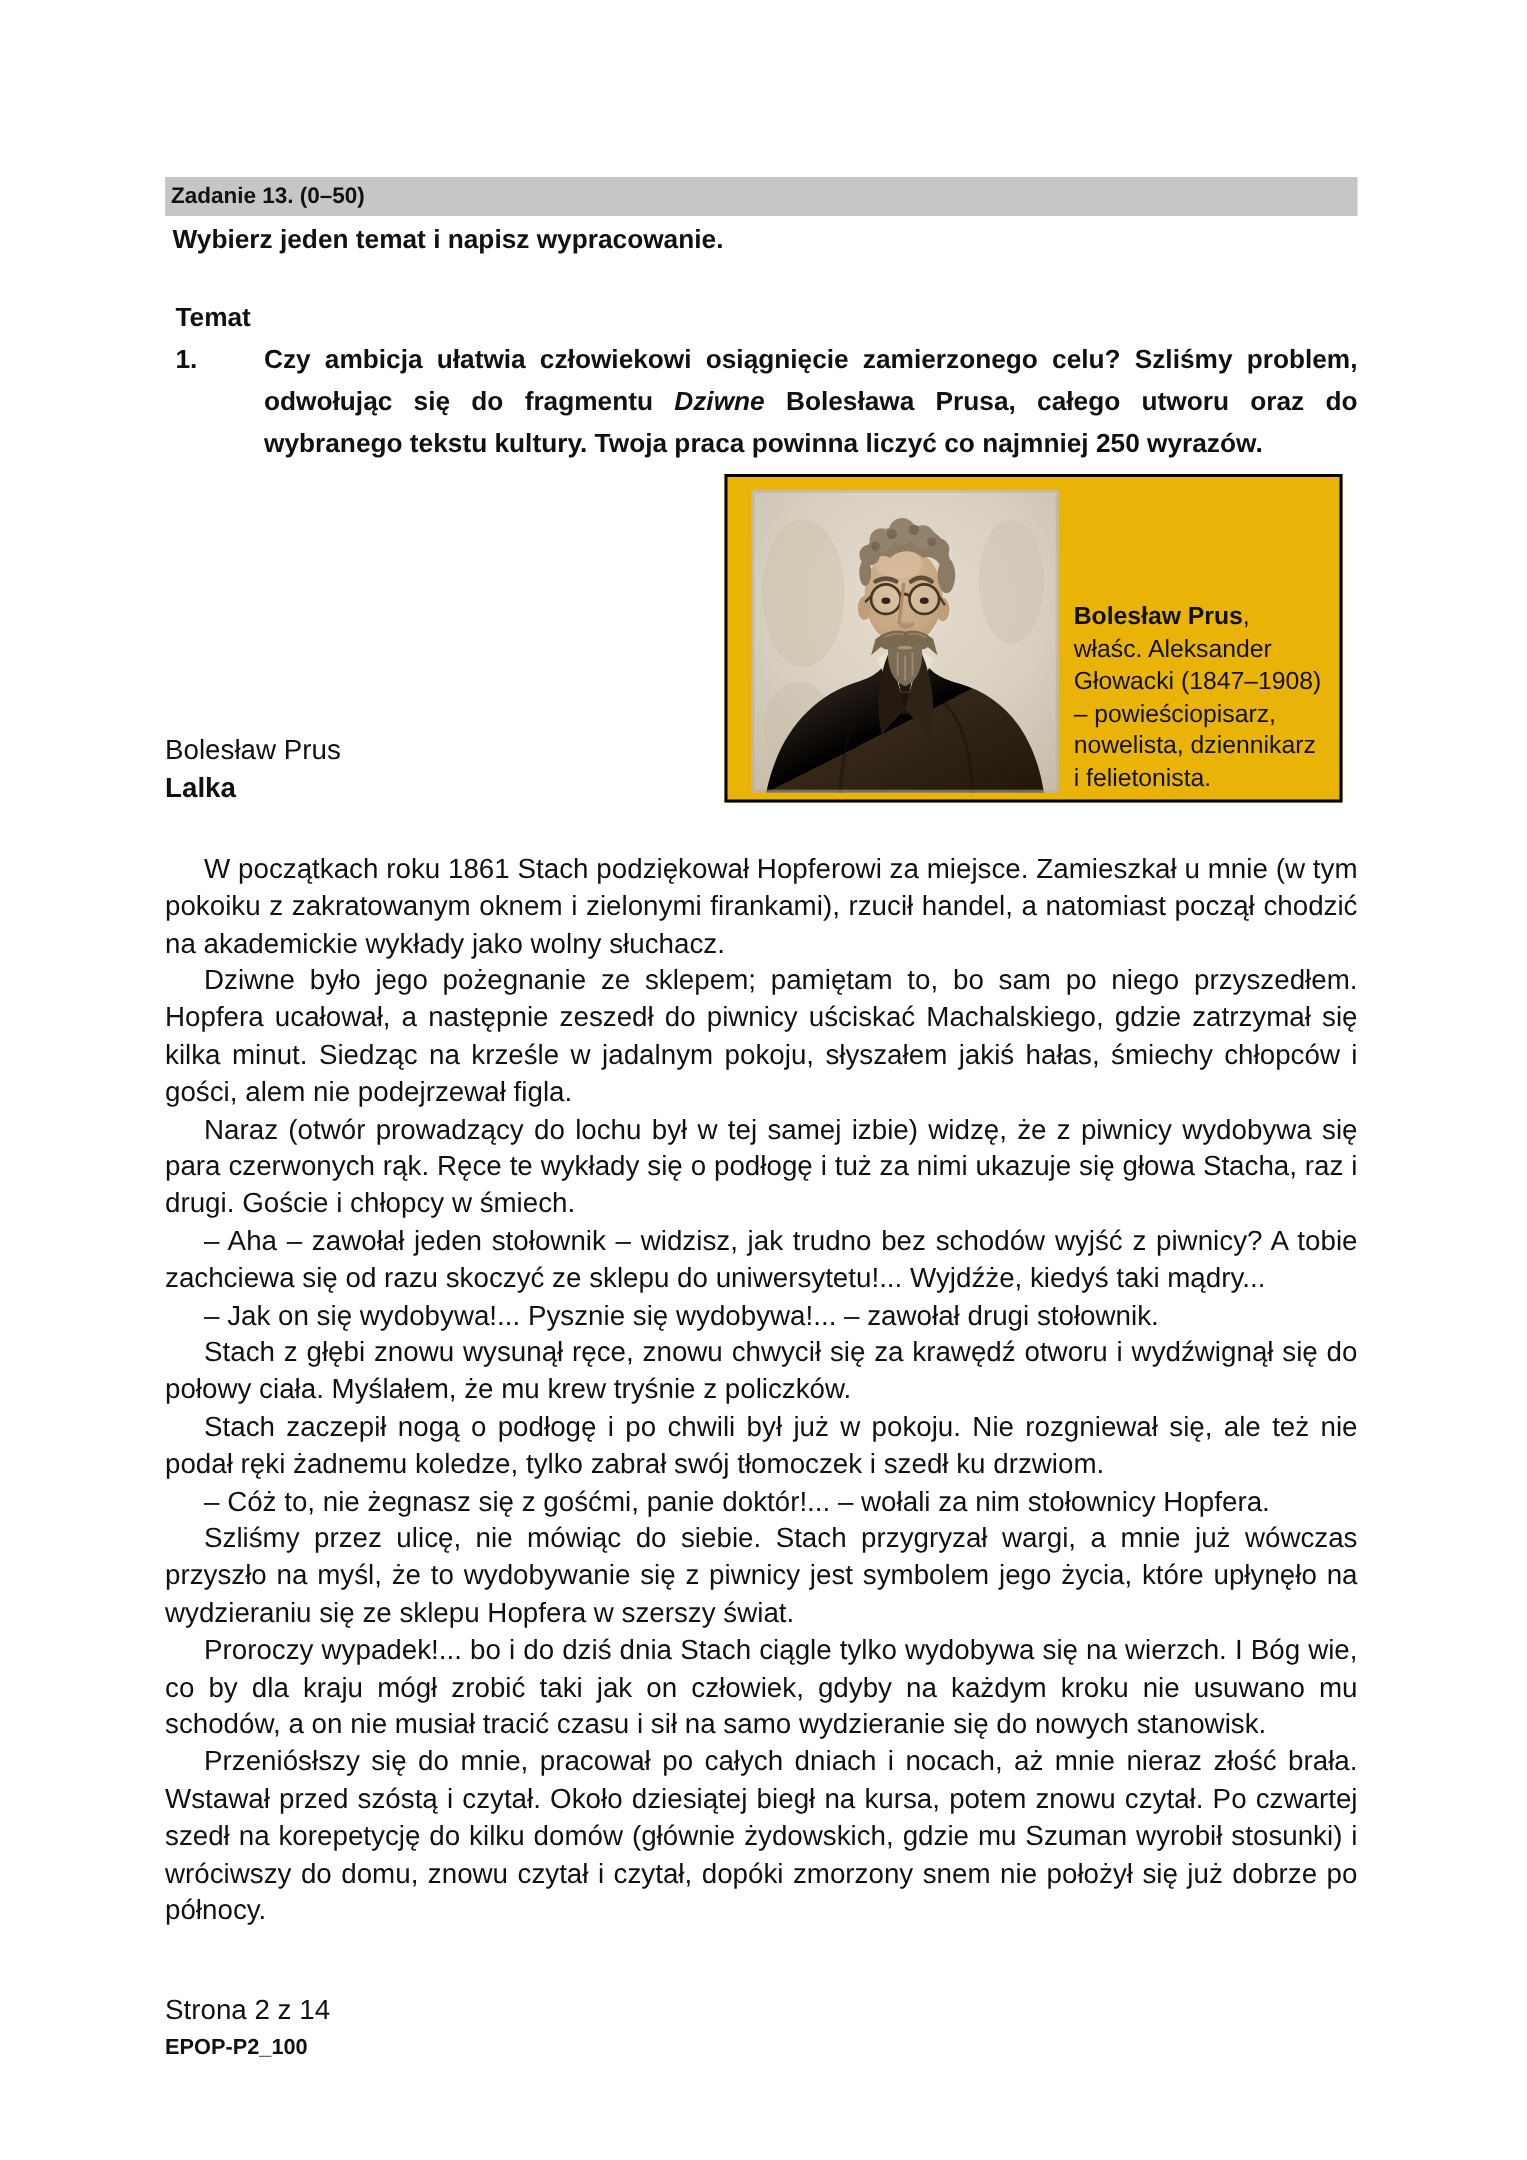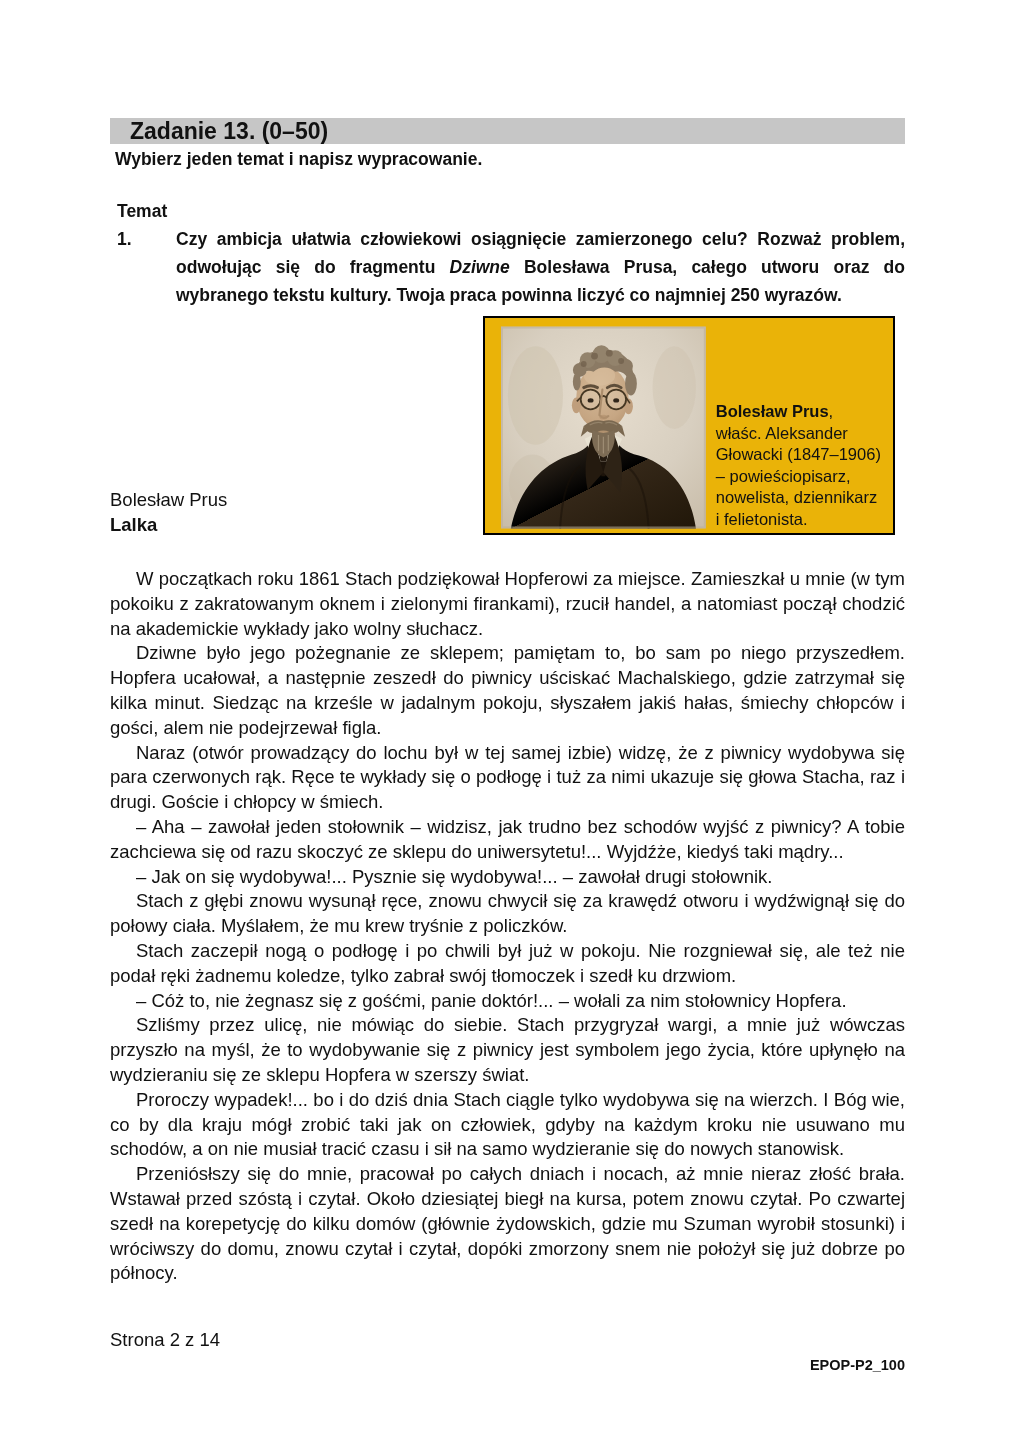--- a/index.html
+++ b/index.html
@@ -9,23 +9,23 @@
     background:#ffffff;
     color:#111111;
     font-family:"Liberation Sans","DejaVu Sans",sans-serif;
     box-sizing:border-box;
     padding:118px 113px 0 110px;
     overflow:hidden;
   }
   .task-header-bar{
     background:#c6c6c6;
     font-weight:bold;
-    font-size:23px;
+    font-size:15px;
     line-height:26px;
-    padding-left:20px;
+    padding-left:4px;
   }
   .instruction{
     margin:2px 0 0 0;
     font-weight:bold;
     font-size:17.5px;
     line-height:26px;
     padding-left:5px;
   }
   .topic{
     margin:25px 0 0 0;
@@ -57,34 +57,34 @@
     width:180px;
   }
   .cap-name{font-weight:bold;}
   .cap-rest{white-space:pre-line;}
   .author-block{position:absolute;left:0;top:178px;font-size:18.5px;line-height:25px;}
   .author-title{font-weight:bold;}
   .body-text{font-size:18.5px;line-height:24.8px;text-align:justify;}
   .body-par{margin:0;text-indent:26px;}
   .footer{margin-top:42px;}
   .page-num{text-align:left;font-size:18.5px;line-height:24px;}
-  .form-code{text-align:right;font-weight:bold;font-size:14.5px;line-height:18px;margin-top:4px;}
+  .form-code{font-weight:bold;font-size:14.5px;line-height:18px;margin-top:4px;}
 </style>
 </head>
 <body>
 
 <div class="page">
 
   <div class="task-header-bar">
     <span>Zadanie 13. (0–50)</span>
   </div>
 
   <p class="instruction">Wybierz jeden temat i napisz wypracowanie.</p>
 
-  <p class="topic"><span class="topic-label">Temat 1.</span><span>Czy ambicja ułatwia człowiekowi osiągnięcie zamierzonego celu? Rozważ problem, odwołując się do fragmentu </span><span class="work">Dziwne</span><span> Bolesława Prusa, całego utworu oraz do wybranego tekstu kultury. Twoja praca powinna liczyć co najmniej 250 wyrazów.</span></p>
+  <p class="topic"><span class="topic-label">Temat 1.</span><span>Czy ambicja ułatwia człowiekowi osiągnięcie zamierzonego celu? Szliśmy problem, odwołując się do fragmentu </span><span class="work">Dziwne</span><span> Bolesława Prusa, całego utworu oraz do wybranego tekstu kultury. Twoja praca powinna liczyć co najmniej 250 wyrazów.</span></p>
 
   <div class="figure-band">
     <div class="figure-box">
       <svg class="portrait" viewBox="0 0 208 205" aria-hidden="true">
         <defs>
           <radialGradient id="pbg" cx="50%" cy="38%" r="80%">
             <stop offset="0%" stop-color="#e6ddce"></stop>
             <stop offset="55%" stop-color="#d8cfc0"></stop>
             <stop offset="100%" stop-color="#c7bba7"></stop>
           </radialGradient>
@@ -161,21 +161,21 @@
         <path d="M106,98 Q112,96 118,100" stroke="#9b8a70" stroke-width="1.2" fill="none" opacity="0.8"></path>
 
         <path d="M93,105 Q104,111 115,105 C117,116 114,129 104,133 C94,129 91,116 93,105 Z" fill="#7d6c55"></path>
         <path d="M99,110 L99,126 M104,112 L104,129 M109,110 L109,126" stroke="#a6957b" stroke-width="1.2" opacity="0.8"></path>
 
         <rect x="1" y="1" width="206" height="203" fill="none" stroke="#b9ad98" stroke-width="2" opacity="0.55"></rect>
       </svg>
       <div class="caption">
         <div><span class="cap-name">Bolesław Prus</span><span>,</span></div>
         <div class="cap-rest">właśc. Aleksander
-Głowacki (1847–1906)
+Głowacki (1847–1908)
 – powieściopisarz,
 nowelista, dziennikarz
 i felietonista.</div>
       </div>
     </div>
     <div class="author-block">
       <div>Bolesław Prus</div>
       <div class="author-title">Lalka</div>
     </div>
   </div>

